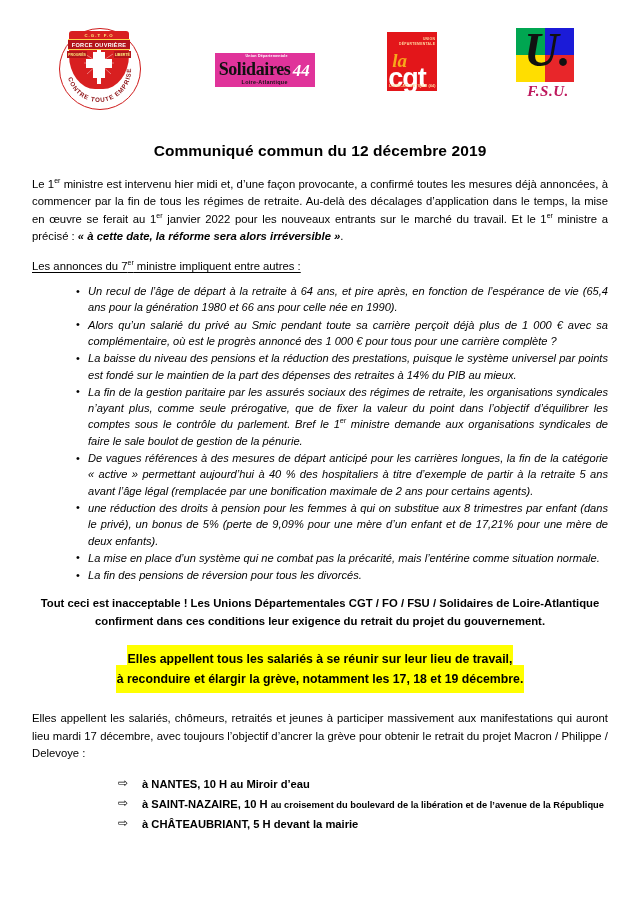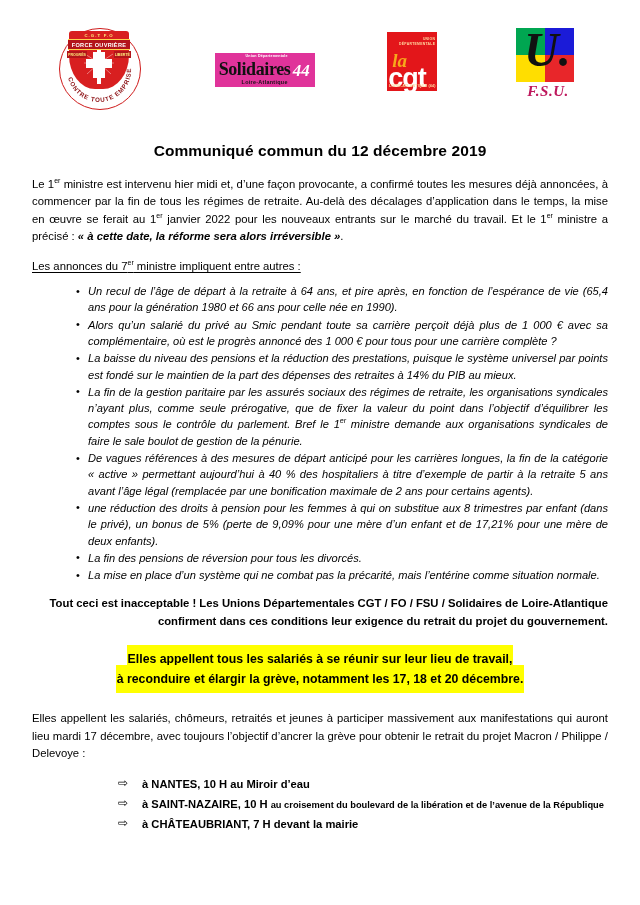--- a/index.html
+++ b/index.html
@@ -335,21 +335,21 @@
     left: 0;
     top: -0.5px;
     font-size: 11px;
     font-style: normal;
   }
   p.bold-block {
     margin: 12px 0 0 0;
     font-size: 11.3px;
     font-weight: bold;
     line-height: 1.55;
-    text-align: right;
+    text-align: center;
   }
   .callout {
     margin: 20px 0 0 0;
     text-align: center;
     font-size: 12.3px;
     font-weight: bold;
     line-height: 1.62;
   }
   .callout .hl {
     background: #ffff00;
@@ -465,32 +465,32 @@
 
   <div class="section-heading"><span>Les annonces du 7</span><sup>er</sup><span> ministre impliquent entre autres :</span></div>
 
   <ul class="announce">
     <li>Un recul de l’âge de départ à la retraite à 64 ans, et pire après, en fonction de l’espérance de vie (65,4 ans pour la génération 1980 et 66 ans pour celle née en 1990).</li>
     <li>Alors qu’un salarié du privé au Smic pendant toute sa carrière perçoit déjà plus de 1 000 € avec sa complémentaire, où est le progrès annoncé des 1 000 € pour tous pour une carrière complète ?</li>
     <li>La baisse du niveau des pensions et la réduction des prestations, puisque le système universel par points est fondé sur le maintien de la part des dépenses des retraites à 14% du PIB au mieux.</li>
     <li>La fin de la gestion paritaire par les assurés sociaux des régimes de retraite, les organisations syndicales n’ayant plus, comme seule prérogative, que de fixer la valeur du point dans l’objectif d’équilibrer les comptes sous le contrôle du parlement. Bref le 1<sup>er</sup> ministre demande aux organisations syndicales de faire le sale boulot de gestion de la pénurie.</li>
     <li>De vagues références à des mesures de départ anticipé pour les carrières longues, la fin de la catégorie « active » permettant aujourd’hui à 40 % des hospitaliers à titre d’exemple de partir à la retraite 5 ans avant l’âge légal (remplacée par une bonification maximale de 2 ans pour certains agents).</li>
     <li>une réduction des droits à pension pour les femmes à qui on substitue aux 8 trimestres par enfant (dans le privé), un bonus de 5% (perte de 9,09% pour une mère d’un enfant et de 17,21% pour une mère de deux enfants).</li>
+    <li>La mise en place d’un système qui ne combat pas la précarité, mais l’entérine comme situation normale.</li>
     <li>La fin des pensions de réversion pour tous les divorcés.</li>
-    <li>La mise en place d’un système qui ne combat pas la précarité, mais l’entérine comme situation normale.</li>
   </ul>
 
   <p class="bold-block">Tout ceci est inacceptable !  Les Unions Départementales CGT / FO / FSU / Solidaires de Loire-Atlantique confirment dans ces conditions leur exigence du retrait du projet du gouvernement.</p>
 
   <div class="callout">
     <span class="hl">Elles appellent tous les salariés à se réunir sur leur lieu de travail,</span><br>
-    <span class="hl">à reconduire et élargir la grève, notamment les 17, 18 et 20 décembre.</span>
+    <span class="hl">à reconduire et élargir la grève, notamment les 17, 18 et 19 décembre.</span>
   </div>
 
   <p class="closing">Elles appellent les salariés, chômeurs, retraités et jeunes à participer massivement aux manifestations qui auront lieu mardi 17 décembre, avec toujours l’objectif d’ancrer la grève pour obtenir le retrait du projet Macron / Philippe / Delevoye :</p>
 
   <ul class="venues">
     <li><span>à NANTES, 10 H au Miroir d’eau</span><span class="venue-detail"></span></li>
     <li><span>à SAINT-NAZAIRE, 10 H </span><span class="venue-detail">au croisement du boulevard de la libération et de l’avenue de la République</span></li>
-    <li><span>à CHÂTEAUBRIANT, 7 H devant la mairie</span><span class="venue-detail"></span></li>
+    <li><span>à CHÂTEAUBRIANT, 5 H devant la mairie</span><span class="venue-detail"></span></li>
   </ul>
 
 </div>
 
 </body></html>

